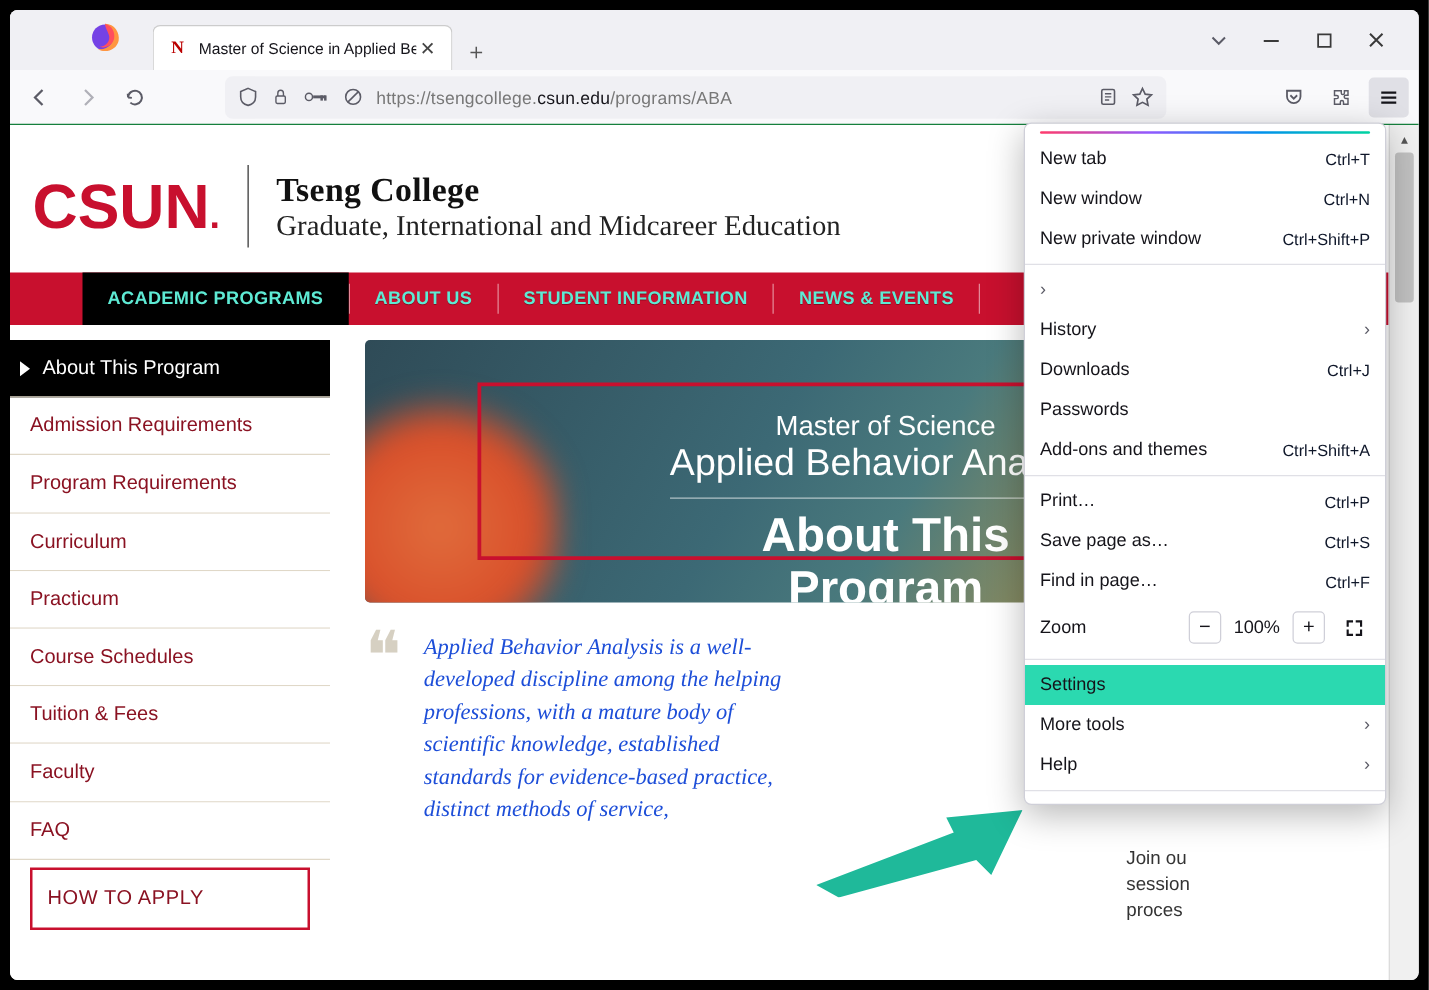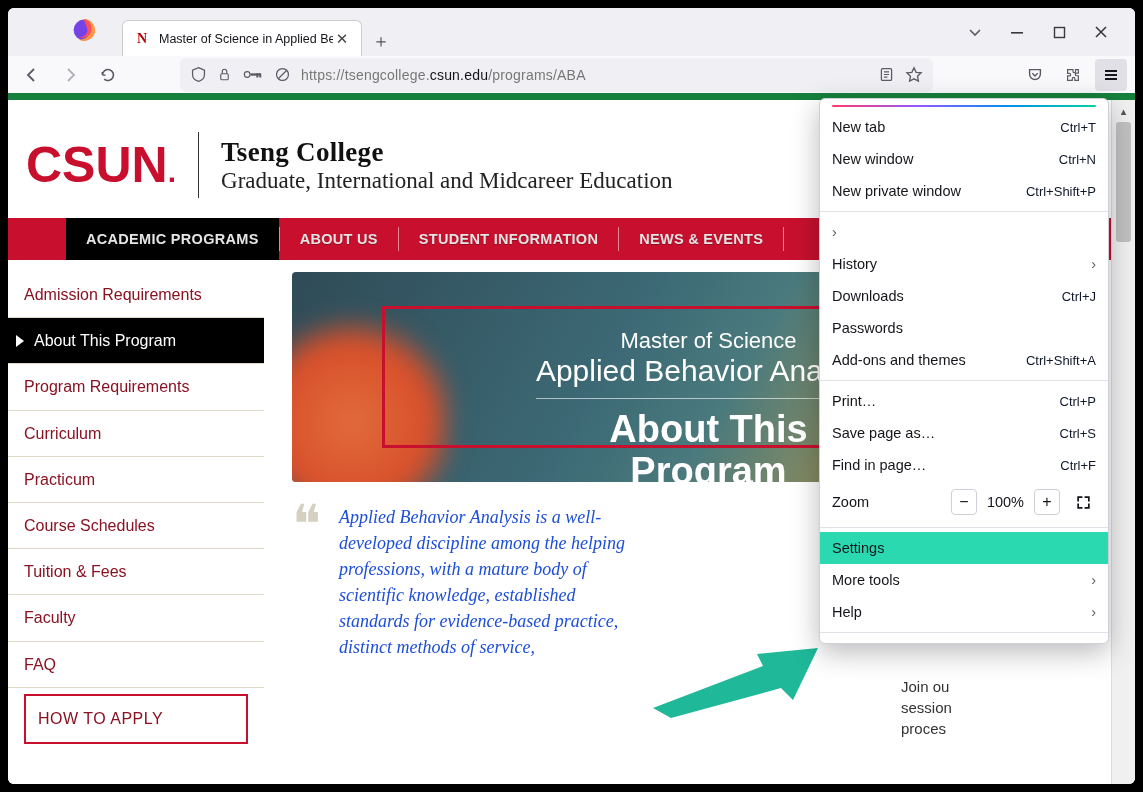--- a/index.html
+++ b/index.html
@@ -11,21 +11,21 @@
   .ff-logo { position:absolute; left:60px; top:6px; width:32px; height:32px; display:flex; align-items:center; justify-content:center;}
   .tab { height:36px; background:#fff; border:1px solid #ccc; border-bottom:none; border-radius:6px 6px 0 0; display:flex; align-items:center; padding:0 10px; min-width:240px; max-width:240px; position:relative; margin-top:11px;}
   .tab-favicon { width:18px; height:18px; border-radius:2px; background:#fff; color:#b00; font-family:Georgia,serif; font-weight:bold; font-size:14px; display:flex; align-items:center; justify-content:center; margin-right:8px;}
   .tab-title { font-size:12.5px; color:#15141a; white-space:nowrap; overflow:hidden; flex:1; }
   .tab-close { width:18px; height:18px; border-radius:3px; display:flex; align-items:center; justify-content:center; color:#444; font-size:15px;}
   .newtab { width:30px; height:30px; display:flex; align-items:center; justify-content:center; color:#555; font-size:18px; margin-top:12px;}
   .win-controls { display:flex; height:48px; align-items:center; gap:18px; padding:0 22px;}
   .win-btn { width:24px; height:24px; display:flex; align-items:center; justify-content:center; color:#3a3a3a; }
   .chev { color:#5b5b66;}
   
-  .toolbar { height:44px; background:#f9f9fb; border-bottom:7px solid #15803d; display:flex; align-items:center; padding:0 8px; gap:6px; }
+  .toolbar { height:44px; background:#f9f9fb; border-bottom:1px solid #15803d; display:flex; align-items:center; padding:0 8px; gap:6px; }
   .tbtn { width:32px; height:32px; border-radius:4px; display:flex; align-items:center; justify-content:center; color:#5b5b66;}
   .tbtn.disabled { color:#b0b0b8;}
   .urlbar { flex:1; height:34px; background:#f0f0f4; border-radius:6px; display:flex; align-items:center; padding:0 10px; margin:0 80px 0 50px; gap:10px; color:#5b5b66; font-size:14px;}
   .url-text { flex:1; white-space:nowrap; overflow:hidden; letter-spacing:.2px;}
   .url-text .host { color:#15141a;}
   .tbtn.menu-open { background:#e0e0e6;}
   
   .page { position:absolute; left:0; top:92px; right:24px; bottom:0; background:#fff; overflow:hidden;}
   
   .vscroll-outer { position:absolute; right:0; top:92px; width:24px; bottom:0; background:#f0f0f0; border-left:1px solid #dcdcdc;}
@@ -37,21 +37,21 @@
   .skiprow .sep { border-left:1px solid #999; height:14px;}
   .branding { display:flex; align-items:center; gap:22px; padding:4px 18px 20px 18px;}
   .csun { font-family: "Times New Roman", Georgia, serif; font-size:50px; color:#c8102e; letter-spacing:0; font-weight:600;}
   .csun .dot { font-size:30px;}
   .vline { width:1px; height:66px; background:#333;}
   .college h1 { font-family: Garamond, Georgia, serif; font-size:27px; font-weight:bold; color:#111; letter-spacing:.3px;}
   .college h2 { font-family: Garamond, Georgia, serif; font-size:23px; color:#222; font-weight:normal;}
   .searchwrap { margin-left:auto; width:40px; height:40px; border:1px solid #bbb; border-radius:22px 0 0 22px; border-right:none;}
   
   .nav { height:42px; background:#c8102e; display:flex; align-items:stretch;}
-  .nav-item { padding:0 20px; display:flex; align-items:center; color:#e5e5e5; font-weight:bold; font-size:14.5px; letter-spacing:.3px; text-shadow:0 1px 0 rgba(0,0,0,.3); position:relative;}
+  .nav-item { padding:0 20px; display:flex; align-items:center; color:#5eead4; font-weight:bold; font-size:14.5px; letter-spacing:.3px; text-shadow:0 1px 0 rgba(0,0,0,.3); position:relative;}
   .nav-item.active { background:#000;}
   .nav-sep { width:1px; background:rgba(255,255,255,.5); margin:9px 0;}
   .nav-pad { width:58px;}
   
   .cols { display:flex; padding:0; }
   .side { width:256px; padding-top:12px; }
   .side-item { padding:13px 16px; font-size:16px; color:#8a1222; border-bottom:1px solid #e0d8c8; background:#fff; line-height:1.2;}
   .side-item.active { background:#000; color:#fff; position:relative; padding-left:26px;}
   .side-item.active::before { content:""; position:absolute; left:8px; top:50%; transform:translateY(-50%); border-left:8px solid #fff; border-top:6px solid transparent; border-bottom:6px solid transparent;}
   .side-apply { margin:6px 0 0 16px; width:224px; border:2px solid #c8102e; padding:14px 12px; color:#8a1222; font-size:16px; letter-spacing:.5px;}
@@ -231,22 +231,22 @@
       <div class="nav-sep"></div>
       <div class="nav-item">ABOUT US</div>
       <div class="nav-sep"></div>
       <div class="nav-item">STUDENT INFORMATION</div>
       <div class="nav-sep"></div>
       <div class="nav-item">NEWS &amp; EVENTS</div>
       <div class="nav-sep"></div>
     </div>
     <div class="cols">
       <div class="side">
+        <div class="side-item active">About This Program</div>
         <div class="side-item">Admission Requirements</div>
-        <div class="side-item active">About This Program</div>
         <div class="side-item">Program Requirements</div>
         <div class="side-item">Curriculum</div>
         <div class="side-item">Practicum</div>
         <div class="side-item">Course Schedules</div>
         <div class="side-item">Tuition &amp; Fees</div>
         <div class="side-item">Faculty</div>
         <div class="side-item">FAQ</div>
         <div class="side-apply">HOW TO APPLY</div>
       </div>
       <div class="main">

